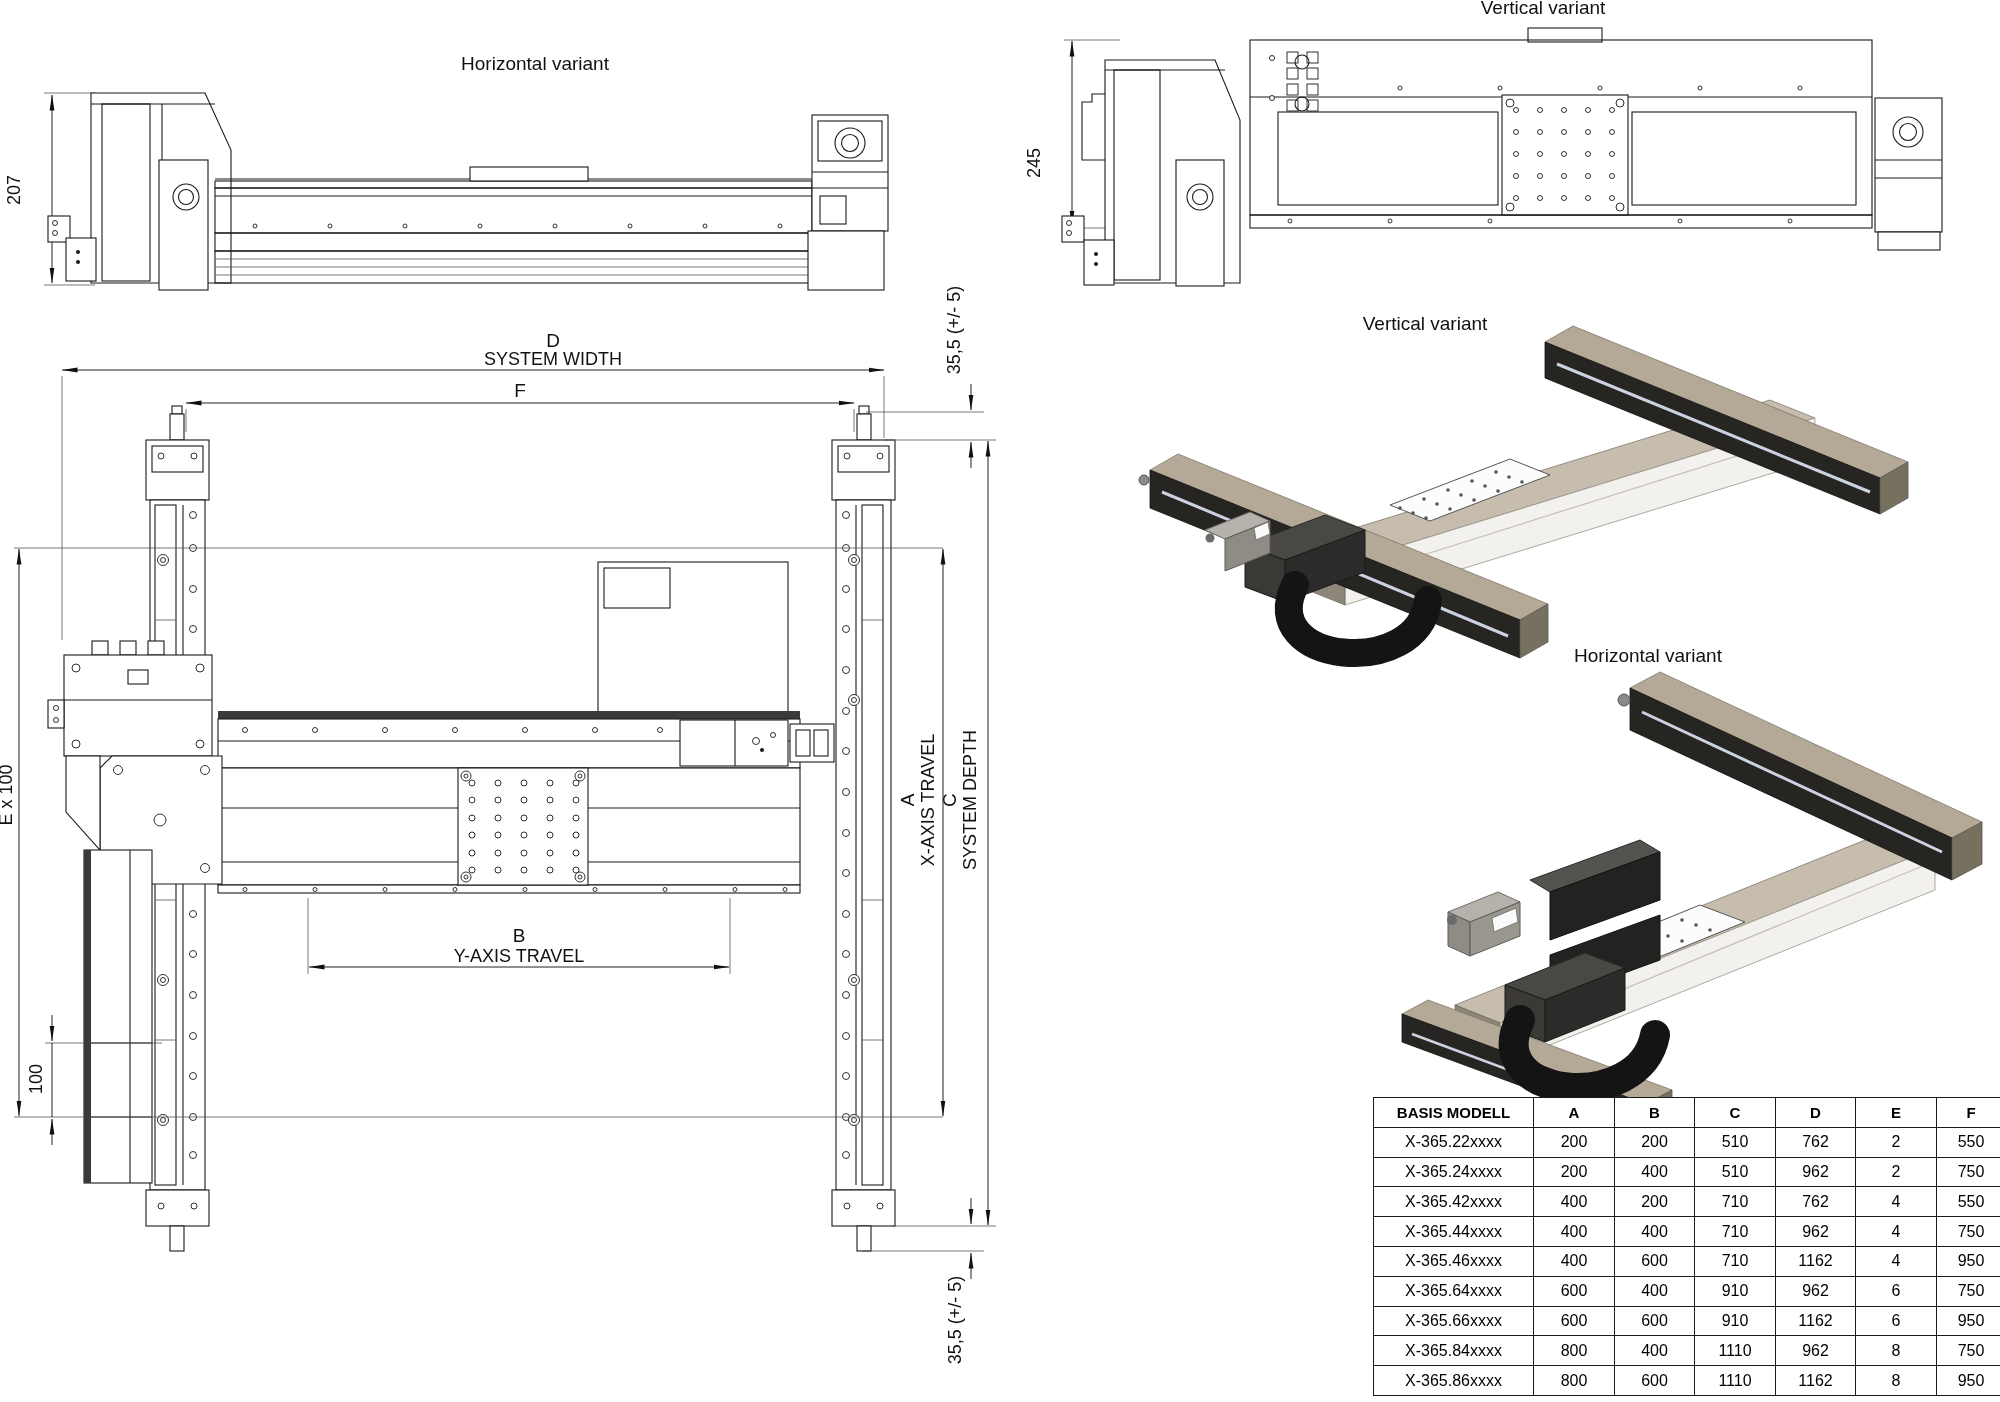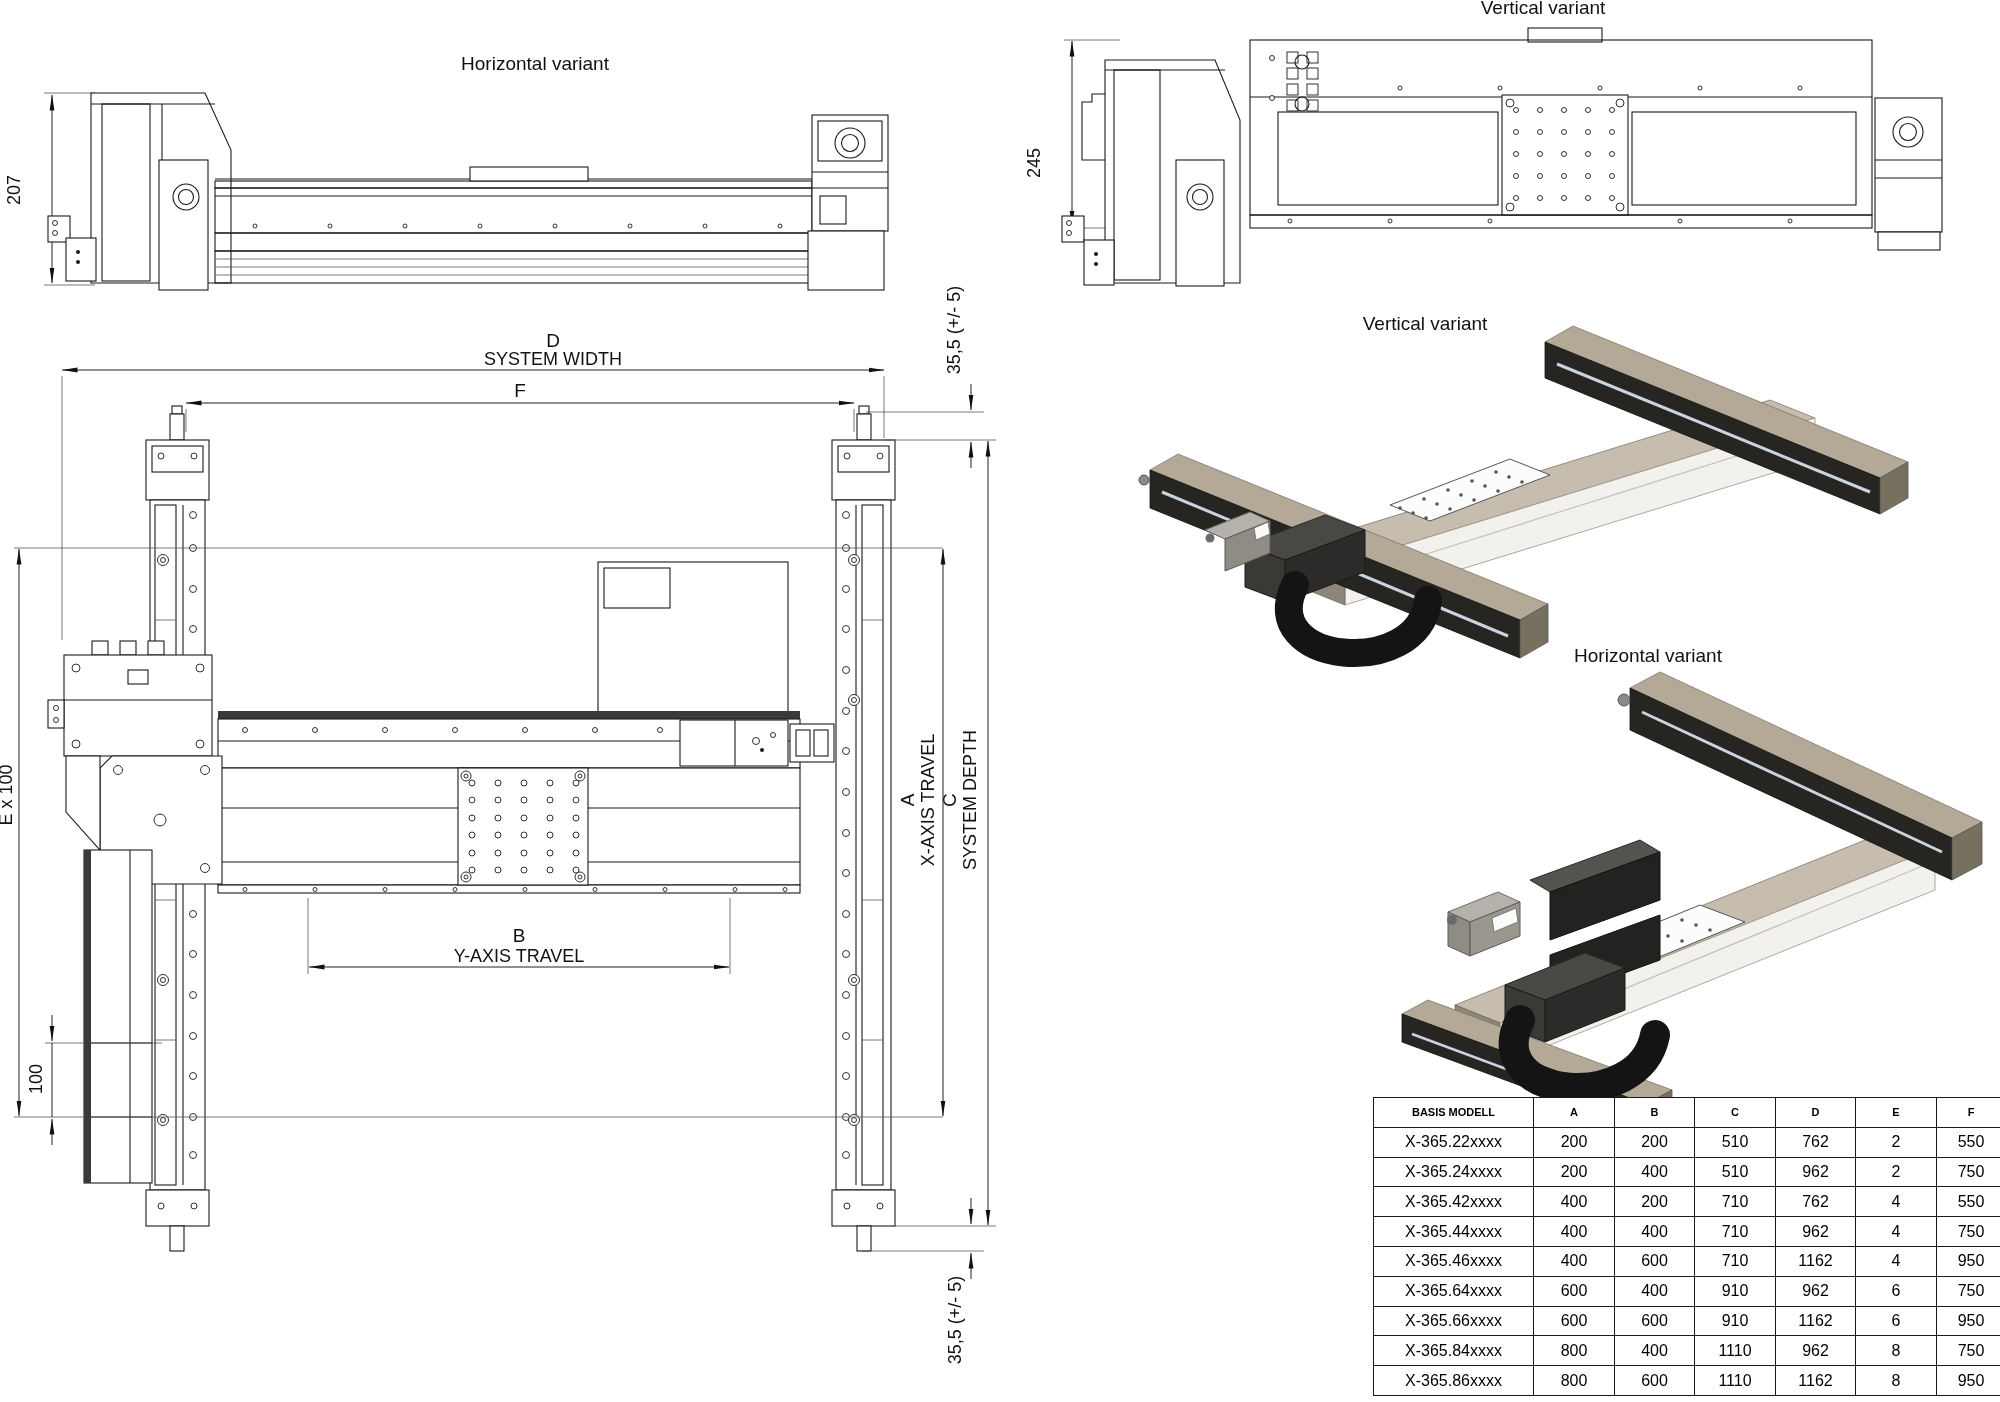--- a/index.html
+++ b/index.html
@@ -14,21 +14,21 @@
   .lnF{stroke:#1a1a1a;stroke-width:1.1;fill:#ffffff;}
   .thin{stroke:#555;stroke-width:0.8;fill:none;}
   .dim{stroke:#222;stroke-width:1;fill:none;}
   .scr{stroke:#1a1a1a;stroke-width:0.9;fill:#fff;}
   .dot{fill:#1a1a1a;stroke:none;}
   
   .spec-table{position:absolute;left:1373px;top:1097px;width:625px;border-collapse:collapse;
               table-layout:fixed;background:#fff;}
   .spec-table td,.spec-table th{border:1.6px solid #1a1a1a;text-align:center;vertical-align:middle;
               font-size:16px;height:28.8px;padding:0;white-space:nowrap;color:#000;}
-  .spec-table th{font-weight:bold;font-size:11px;}
+  .spec-table th{font-weight:bold;font-size:15px;}
 </style>
 </head>
 <body>
 
 <div class="canvas">
 
 <svg width="2000" height="1402" viewBox="0 0 2000 1402">
   <defs>
     <marker id="arr" viewBox="0 0 16 6" markerWidth="16" markerHeight="6" refX="15.5" refY="3" orient="auto-start-reverse" markerUnits="userSpaceOnUse">
       <path d="M16,3 L0,0.6 L0,5.4 Z" fill="#111"></path>

